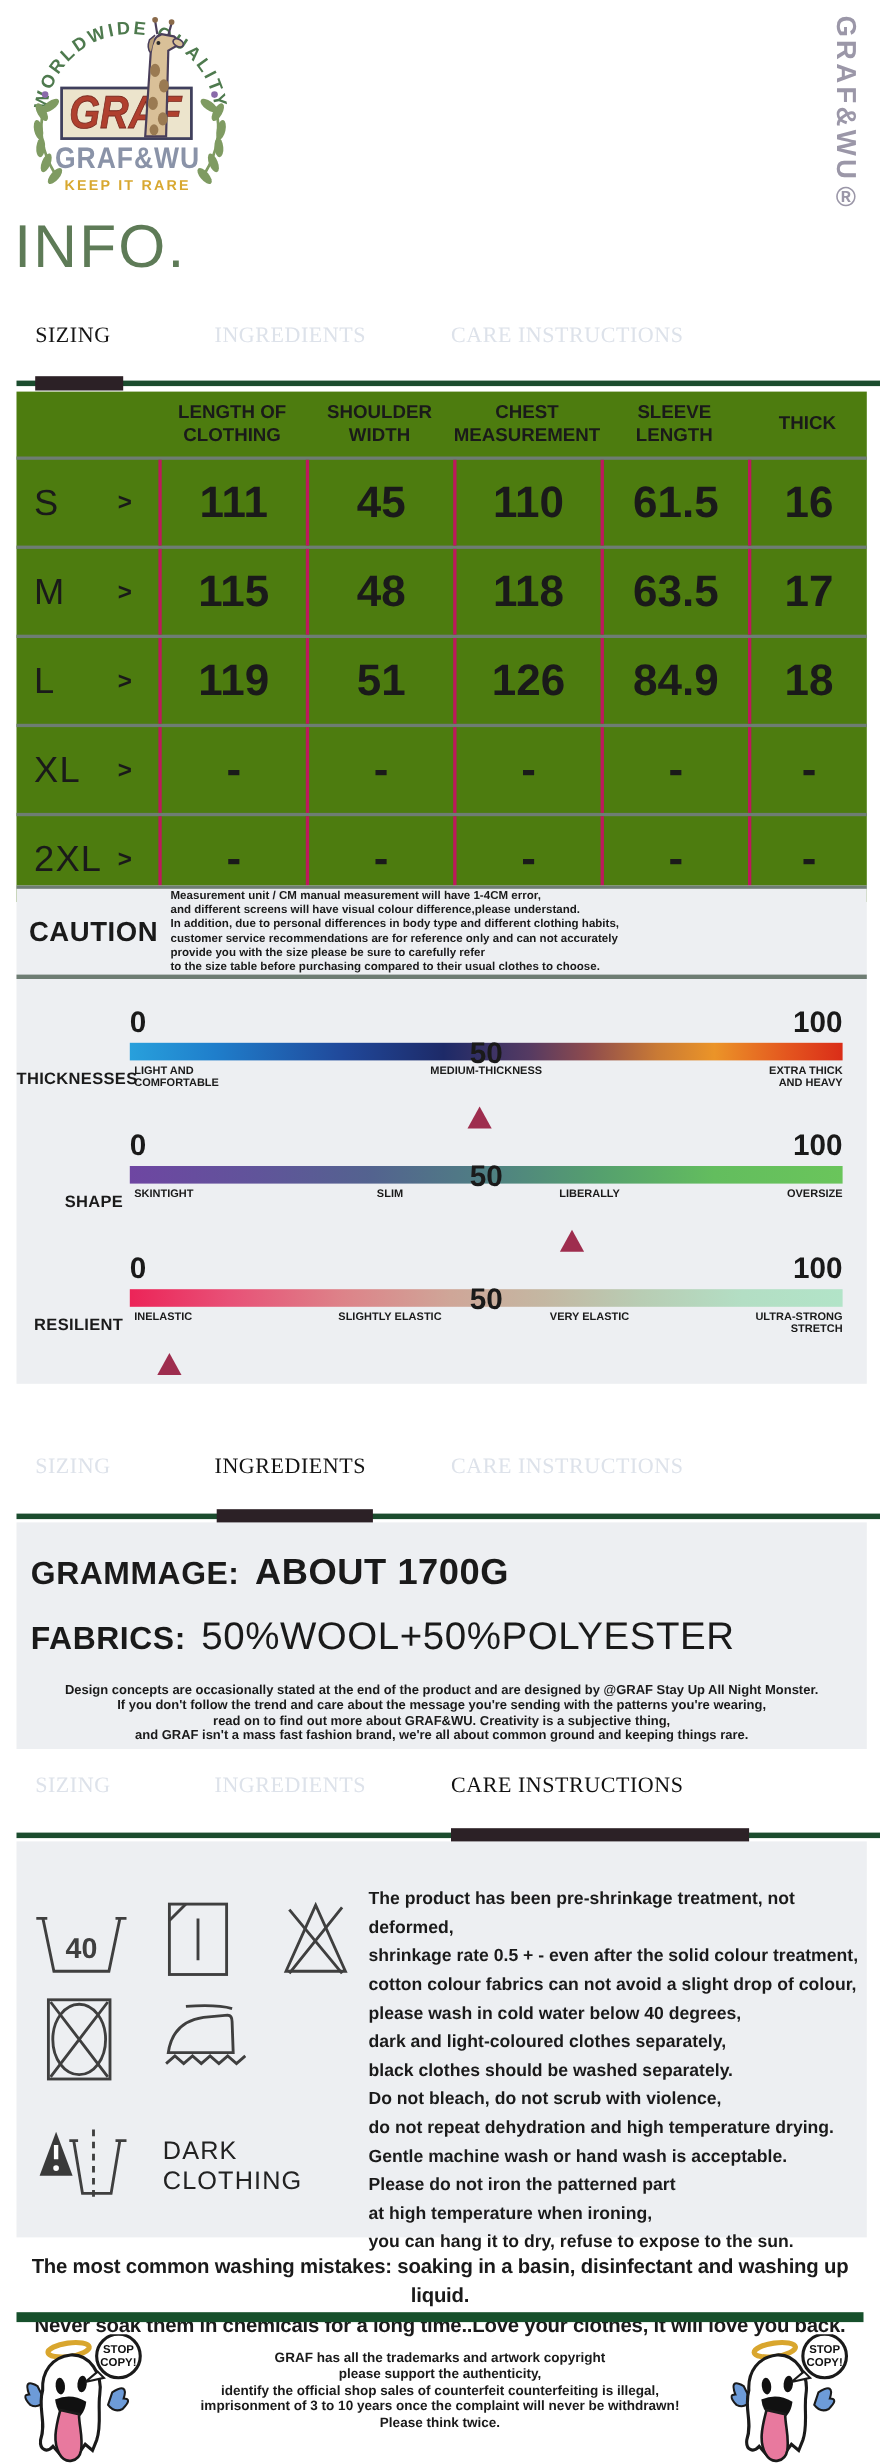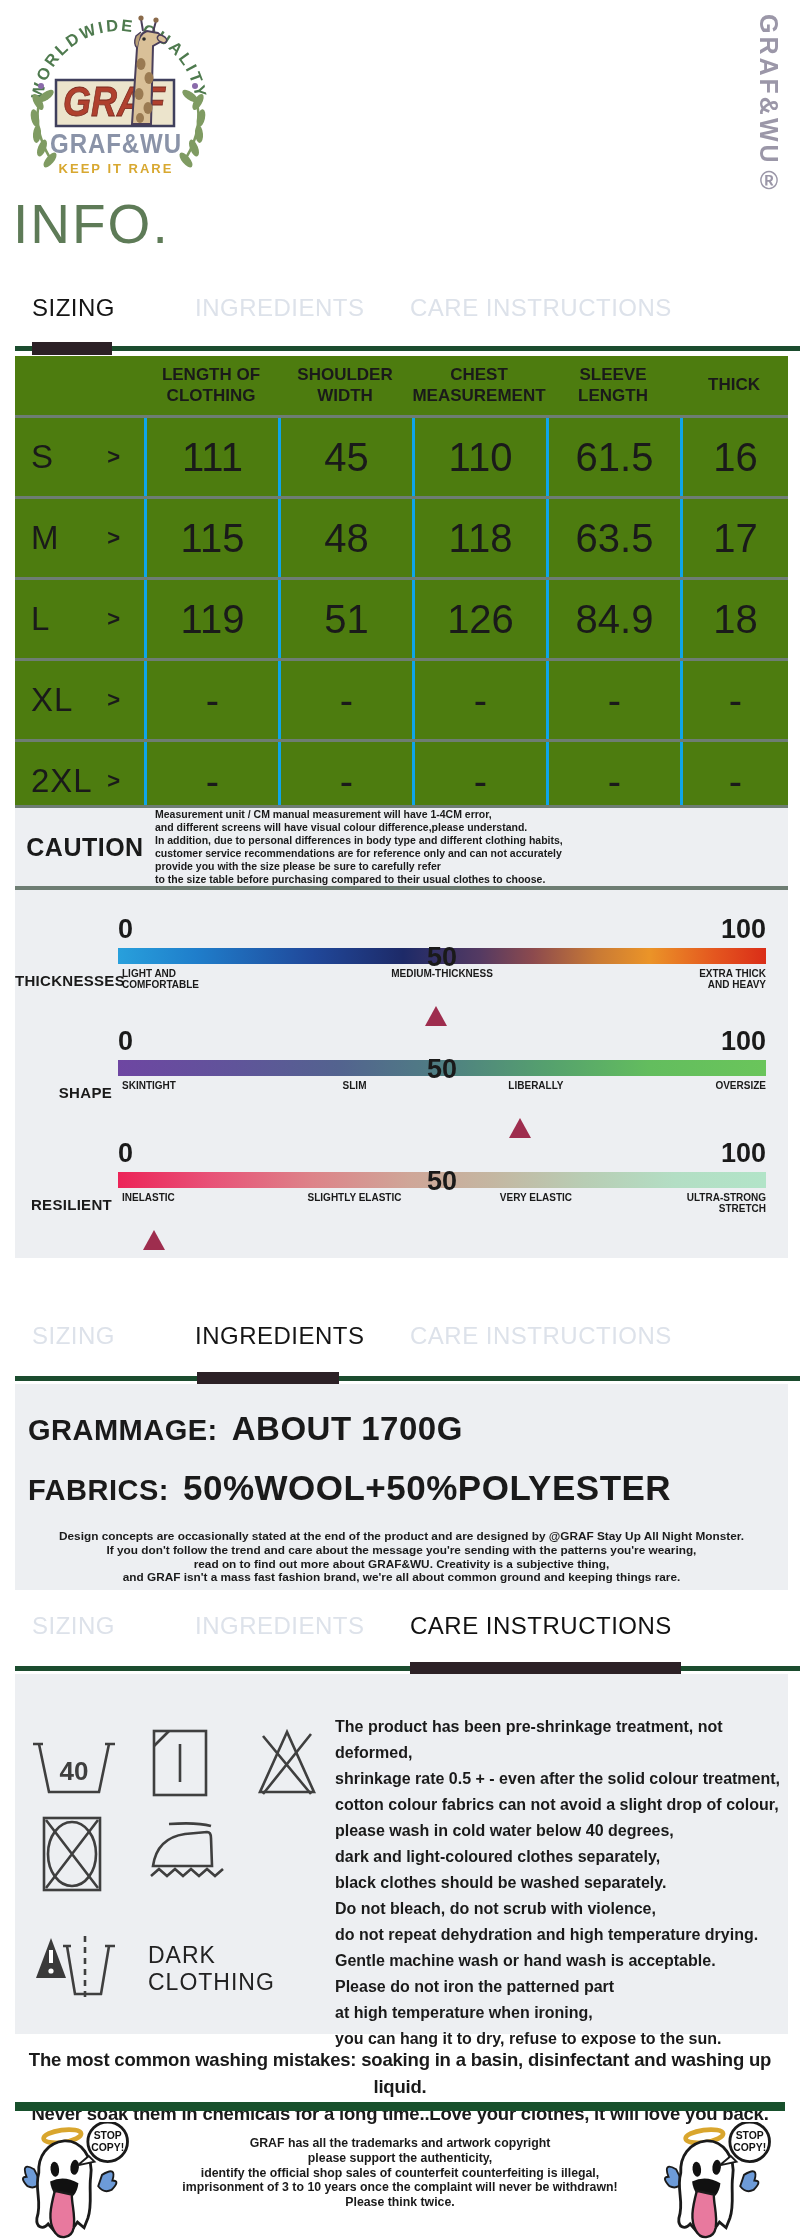--- a/index.html
+++ b/index.html
@@ -10,42 +10,42 @@
   .abs{position:absolute;}
   .ml{white-space:pre-line;}
 
   
   #brand-vertical{left:754px;top:14px;writing-mode:vertical-rl;font-size:25px;font-weight:bold;
     color:#9b97a8;letter-spacing:3px;}
   #page-title{left:13px;top:192px;font-size:55px;font-weight:400;color:#5e7b57;letter-spacing:2px;}
 
   
   .nav-row{left:0;right:0;height:28px;}
-  .nav-row span{position:absolute;font-size:24px;letter-spacing:.5px;font-weight:500;white-space:nowrap;}
+  .nav-row span{position:absolute;font-size:20px;letter-spacing:.5px;font-weight:500;white-space:nowrap;font-family:Liberation Serif, serif;}
   .nav-pos-0{left:32px;} .nav-pos-1{left:195px;} .nav-pos-2{left:410px;}
   .tab-on{color:#151515;}
   .tab-on-bold{color:#111;font-weight:700;font-size:21px;}
   .tab-off{color:#dde2ea;}
 
   
   .rule{left:15px;right:0;height:5px;background:#1b4c2e;}
   .rule .ind{position:absolute;top:-4px;height:13px;background:#2c2126;}
   #rule1 .ind{left:17px;width:80px;}
   #rule2 .ind{left:182px;width:142px;}
   #rule3 .ind{left:395px;width:271px;}
 
   
   #size-table{left:15px;top:356px;width:773px;background:#4d7c0f;}
   .trow,.thead{display:grid;grid-template-columns:129px 134px 134px 134px 134px 108px;}
   .thead{height:59px;}
   .thead .hc{display:flex;align-items:center;justify-content:center;text-align:center;
     font-weight:bold;font-size:17px;line-height:1.2;}
   .trow{height:78px;border-top:3px solid #6e7d73;}
   .trow .vc{display:flex;align-items:center;justify-content:center;
-    font-size:40px;font-weight:normal;border-left:3px solid #0ea5e9;}
+    font-size:40px;font-weight:bold;border-left:3px solid #be185d;}
   .trow .sc{display:flex;align-items:center;justify-content:space-between;
     padding:0 24px 0 16px;}
   .sc .sz{font-size:33px;font-weight:400;letter-spacing:1px;}
   .sc .mk{font-size:22px;font-weight:600;}
 
   
   #caution{left:15px;top:805px;width:773px;height:85px;background:#edeff2;
     border-top:3px solid #6e7d73;border-bottom:4px solid #6e7d73;
     display:flex;align-items:center;box-sizing:border-box;}
   #caution .cap{width:140px;text-align:center;font-size:25px;font-weight:bold;letter-spacing:.5px;}
@@ -75,21 +75,21 @@
     border-left:11px solid transparent;border-right:11px solid transparent;
     border-bottom:20px solid #9e2d4e;}
   .mrow{position:relative;height:24px;margin-top:2px;}
 
   
   #ing-panel{left:15px;top:1384px;width:773px;height:206px;background:#edeff2;}
   .ing-line{position:absolute;left:13px;display:flex;align-items:baseline;gap:14px;}
   #ing-gram{top:26px;} #ing-fab{top:84px;}
   .ing-lab{font-size:29px;font-weight:bold;letter-spacing:.5px;}
   #ing-gram .ing-val{font-size:33px;font-weight:bold;letter-spacing:.5px;}
-  #ing-fab .ing-val{font-size:35px;font-weight:bold;letter-spacing:.5px;}
+  #ing-fab .ing-val{font-size:35px;font-weight:normal;letter-spacing:.5px;}
   #ing-note{position:absolute;left:0;right:0;top:146px;text-align:center;
     font-size:11.8px;font-weight:bold;line-height:13.8px;}
 
   
   #care-panel{left:15px;top:1674px;width:773px;height:360px;background:#edeff2;}
   .cicon{position:absolute;}
   #care-text{position:absolute;left:320px;top:40px;font-size:16px;font-weight:bold;line-height:26px;}
   #dark-label{position:absolute;left:133px;top:268px;font-size:23px;font-weight:400;
     line-height:27px;letter-spacing:1px;color:#222;}
   svg .st{stroke:#3f3f3f;stroke-width:2.6;fill:none;}

